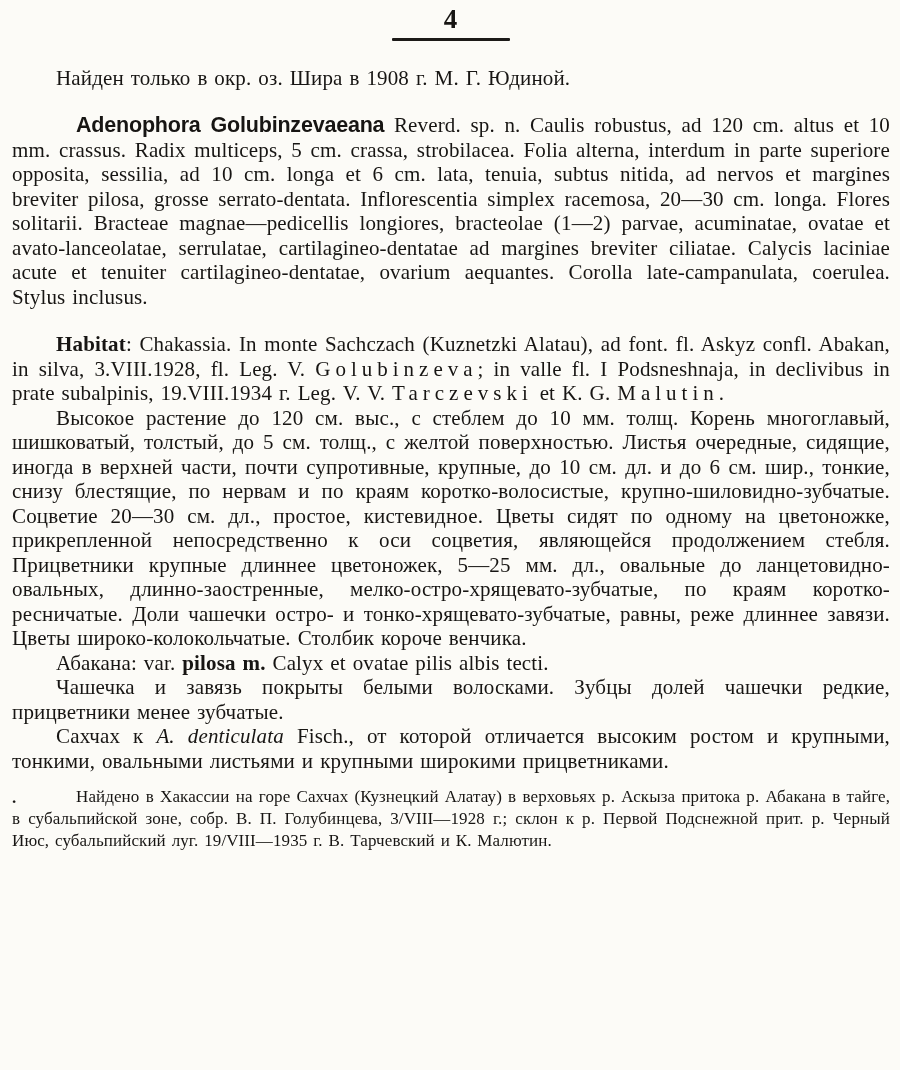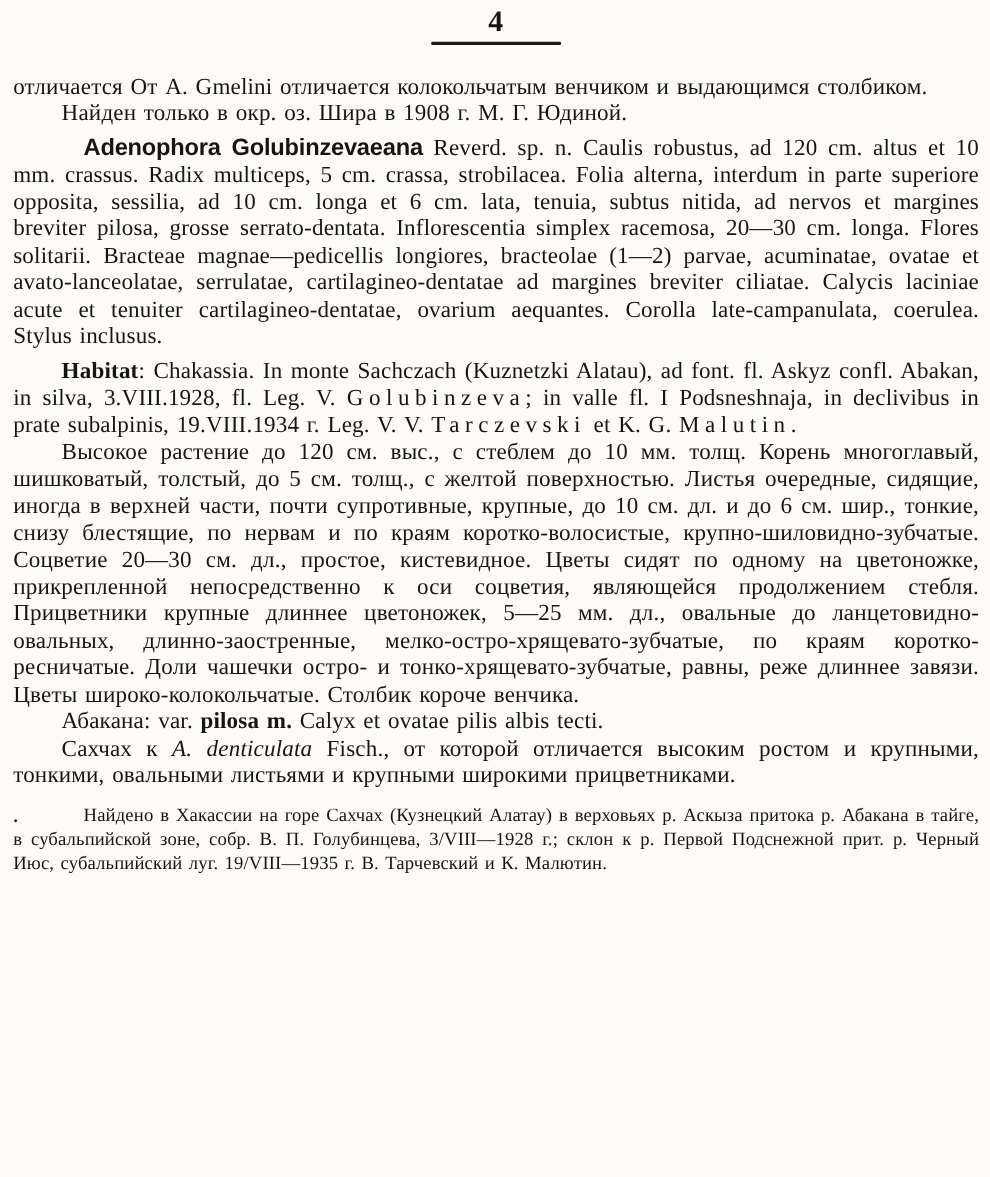--- a/index.html
+++ b/index.html
@@ -33,21 +33,21 @@
     margin-top:25px;
     font-size:21px;
     line-height:24.5px;
     text-align:justify;
     letter-spacing:0.15px;
     word-spacing:1.5px;
   }
   .para{margin:0;position:relative;}
   .indent-sm{text-indent:44px;}
   .indent-lg{text-indent:64px;}
-  .gap-sm{margin-top:7px;}
+  .gap-sm{margin-top:23px;}
   .gap-md{margin-top:13px;}
   .seg{white-space:normal;}
   .bold{font-weight:700;}
   .italic{font-style:italic;}
   .bold-sans{
     font-family:"Liberation Sans","DejaVu Sans",sans-serif;
     font-weight:700;
     font-size:21.5px;
     letter-spacing:-0.2px;
   }
@@ -66,22 +66,22 @@
 </style>
 </head>
 <body>
 
 <div class="page">
   <header class="page-header">
     <div class="page-number">4</div>
     <div class="page-rule"></div>
   </header>
   <main id="doc" class="doc">
-      <p class="para"><span class="seg">отличается От А. Gmelini отличается колокольчатым венчиком и выдающимся столбиком.</span></p>
       <p class="para indent-sm"><span class="seg">Найден только в окр. оз. Шира в 1908 г. М. Г. Юдиной.</span></p>
       <p class="para indent-lg gap-sm"><span class="seg bold-sans">Adenophora Golubinzevaeana</span><span class="seg"> Reverd. sp. n. Caulis robustus, ad 120 cm. altus et 10 mm. crassus. Radix multiceps, 5 cm. crassa, strobilacea. Folia alterna, interdum in parte superiore opposita, sessilia, ad 10 cm. longa et 6 cm. lata, tenuia, subtus nitida, ad nervos et margines breviter pilosa, grosse serrato-dentata. Inflorescentia simplex racemosa, 20—30 cm. longa. Flores solitarii. Bracteae magnae—pedicellis longiores, bracteolae (1—2) parvae, acuminatae, ovatae et avato-lanceolatae, serrulatae, cartilagineo-dentatae ad margines breviter ciliatae. Calycis laciniae acute et tenuiter cartilagineo-dentatae, ovarium aequantes. Corolla late-campanulata, coerulea. Stylus inclusus.</span></p>
       <p class="para indent-sm gap-sm"><span class="seg bold">Habitat</span><span class="seg">: Chakassia. In monte Sachczach (Kuznetzki Alatau), ad font. fl. Askyz confl. Abakan, in silva, 3.VIII.1928, fl. Leg. V. </span><span class="seg spaced">Golubinzeva</span><span class="seg">; in valle fl. I Podsneshnaja, in declivibus in prate subalpinis, 19.VIII.1934 г. Leg. V. V. </span><span class="seg spaced">Tarczevski</span><span class="seg"> et K. G. </span><span class="seg spaced">Malutin</span><span class="seg">.</span></p>
       <p class="para indent-sm"><span class="seg">Высокое растение до 120 см. выс., с стеблем до 10 мм. толщ. Корень многоглавый, шишковатый, толстый, до 5 см. толщ., с желтой поверхностью. Листья очередные, сидящие, иногда в верхней части, почти супротивные, крупные, до 10 см. дл. и до 6 см. шир., тонкие, снизу блестящие, по нервам и по краям коротко-волосистые, крупно-шиловидно-зубчатые. Соцветие 20—30 см. дл., простое, кистевидное. Цветы сидят по одному на цветоножке, прикрепленной непосредственно к оси соцветия, являющейся продолжением стебля. Прицветники крупные длиннее цветоножек, 5—25 мм. дл., овальные до ланцетовидно-овальных, длинно-заостренные, мелко-остро-хрящевато-зубчатые, по краям коротко-ресничатые. Доли чашечки остро- и тонко-хрящевато-зубчатые, равны, реже длиннее завязи. Цветы широко-колокольчатые. Столбик короче венчика.</span></p>
       <p class="para indent-sm"><span class="seg">Абакана: var. </span><span class="seg bold">pilosa m.</span><span class="seg"> Calyx et ovatae pilis albis tecti.</span></p>
+      <p class="para indent-sm"><span class="seg">Чашечка и завязь покрыты белыми волосками. Зубцы долей чашечки редкие, прицветники менее зубчатые.</span></p>
       <p class="para indent-sm"><span class="seg">Сахчах к </span><span class="seg italic">A. denticulata</span><span class="seg"> Fisch., от которой отличается высоким ростом и крупными, тонкими, овальными листьями и крупными широкими прицветниками.</span></p>
       <p class="para indent-lg gap-md footnote"><span class="seg stray-dot">.</span><span class="seg">Найдено в Хакассии на горе Сахчах (Кузнецкий Алатау) в верховьях р. Аскыза притока р. Абакана в тайге, в субальпийской зоне, собр. В. П. Голубинцева, 3/VIII—1928 г.; склон к р. Первой Подснежной прит. р. Черный Июс, субальпийский луг. 19/VIII—1935 г. В. Тарчевский и К. Малютин.</span></p>
     </main>
 </div>
 
 </body></html>

